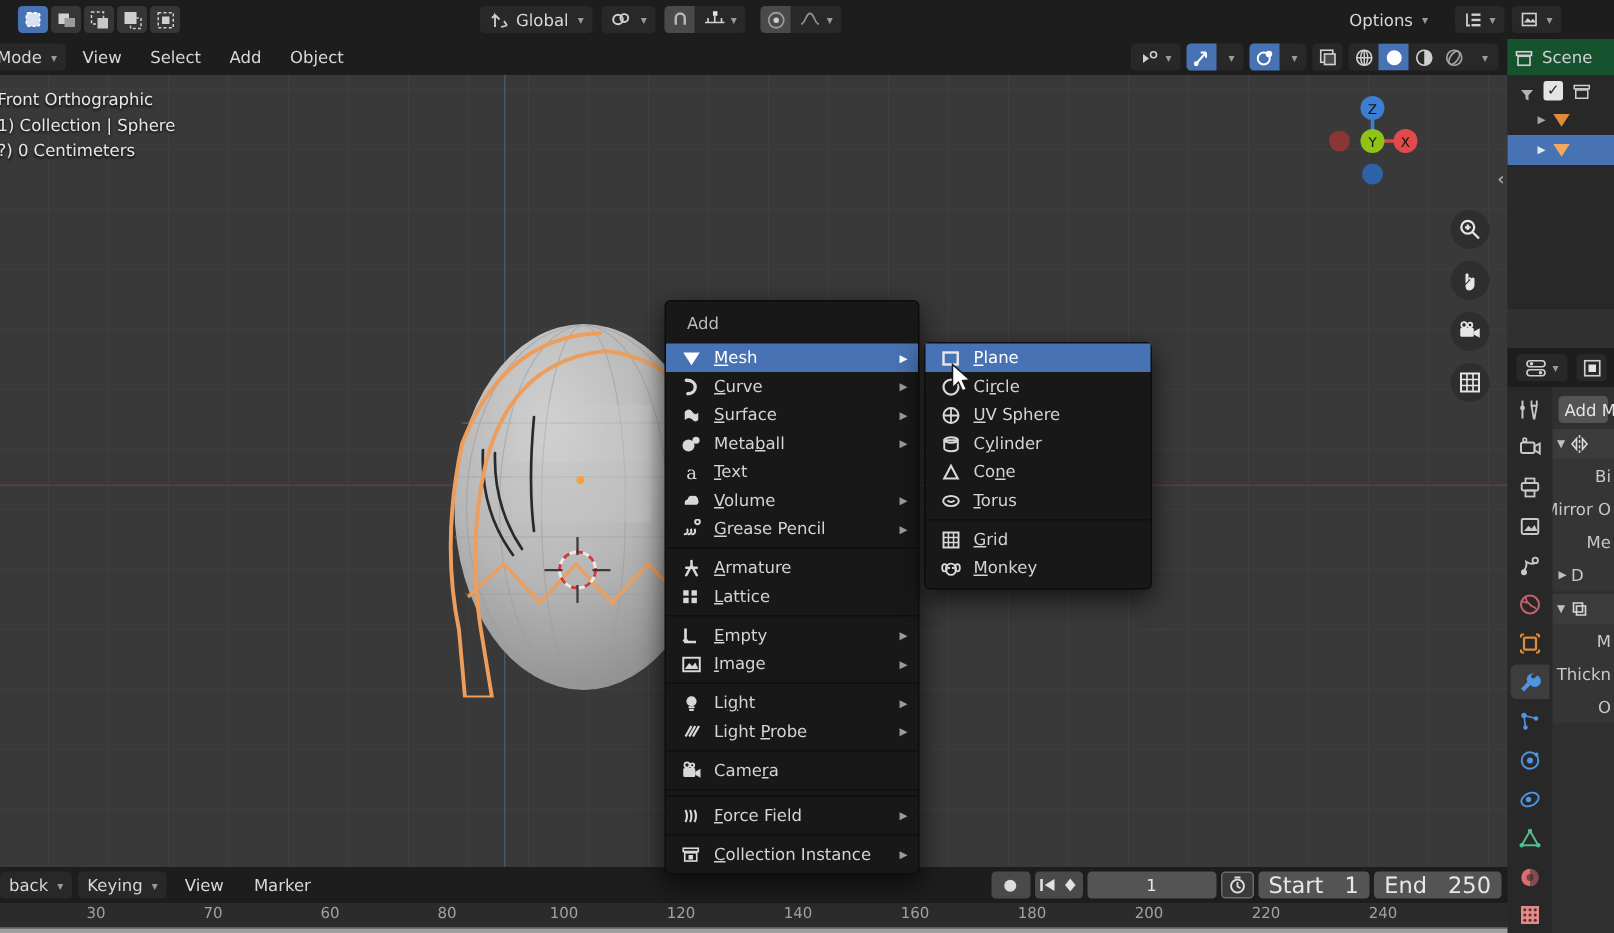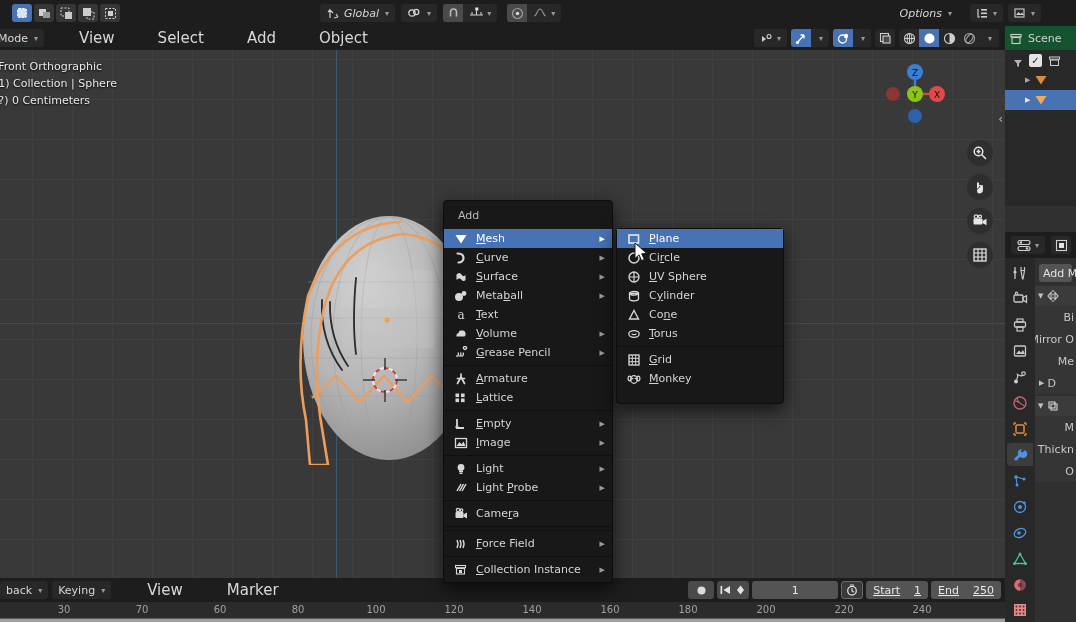--- a/index.html
+++ b/index.html
@@ -1,21 +1,21 @@
 <!DOCTYPE html>
 <html><head>
 <meta charset="utf-8">
 <style>
   * { box-sizing: border-box; margin:0; padding:0; }
   html,body { width:1076px; height:622px; overflow:hidden; background:#1d1d1d;
     font-family:"DejaVu Sans", sans-serif; }
   #app { position:relative; width:1076px; height:622px; background:#303030; }
 
   
-  .bar { background:#1d1d1d;font-style:italic; }
+  .bar { background:#1d1d1d; }
   .btn { display:flex; align-items:center; gap:4px; height:18px; padding:0 6px;
          border-radius:3px; background:#282828; color:#d7d7d7; font-size:11px;
          white-space:nowrap; cursor:pointer; }
   .flat { background:transparent; }
   .chev { font-size:8px; color:#9a9a9a; margin-left:2px; }
   .ico { display:inline-block; width:14px; height:14px; flex:none; }
 
   
   #topbar { position:absolute; left:0; top:0; width:1076px; height:26px;
             background:#1d1d1d; display:flex; align-items:center; }
@@ -25,21 +25,21 @@
   .mi.on { background:#4772b3; }
   #xform-group { position:absolute; left:320px; top:4px; display:flex; gap:6px; align-items:center;}
   #opt-group { position:absolute; right:118px; top:4px; display:flex; gap:4px;}
   #hdr-right { position:absolute; right:0; top:0; width:112px; height:26px;
                background:#1d1d1d; display:flex; align-items:center; gap:5px; padding-left:6px;}
 
   
   #vp-header { position:absolute; left:0; top:26px; width:1005px; height:24px;
                background:#1d1d1d; display:flex; align-items:center; }
   #vp-menus { display:flex; align-items:center; gap:3px; margin-left:-8px;}
-  .menu-lbl { font-size:15px; color:#d8d8d8; padding:2px 8px; border-radius:3px; cursor:pointer;margin-left:24px;}
+  .menu-lbl { font-size:11px; color:#d8d8d8; padding:2px 8px; border-radius:3px; cursor:pointer;}
   #vp-right { position:absolute; right:6px; top:3px; display:flex; gap:4px; align-items:center;}
   .seg { display:flex; background:#282828; border-radius:3px; overflow:hidden; height:18px;}
   .seg > div { width:20px; height:18px; display:flex; align-items:center; justify-content:center; cursor:pointer;}
   .seg > div.on { background:#4772b3; }
 
   
   #viewport { position:absolute; left:0; top:50px; width:1005px; height:528px;
               background:#393939; overflow:hidden; }
   #grid { position:absolute; inset:0; opacity:.5;
     background-image:
@@ -88,45 +88,45 @@
   
   #tl-header { position:absolute; left:0; top:578px; width:1005px; height:24px;
                background:#1d1d1d; display:flex; align-items:center;}
   #tl-left { display:flex; align-items:center; gap:4px; margin-left:-10px;}
   #tl-right { position:absolute; right:4px; top:3px; display:flex; align-items:center; gap:3px;}
   .numfield { height:18px; background:#545454; border-radius:3px; color:#e8e8e8;
               font-size:11px; display:flex; align-items:center; justify-content:center;
               padding:0 8px; cursor:pointer;}
   .numfield.wide { width:86px; }
   .lbl-val { display:flex; height:18px; background:#545454; border-radius:3px; overflow:hidden;}
-  .lbl-val span { font-size:11px; color:#e8e8e8; display:flex; align-items:center;
-                  padding:0 7px;text-decoration:underline; }
+  .lbl-val span { font-size:15px; color:#e8e8e8; display:flex; align-items:center;
+                  padding:0 7px; }
   #tl-body { position:absolute; left:0; top:602px; width:1005px; height:20px;
              background:#2b2b2b; }
   .tick { position:absolute; top:2px; font-size:10px; color:#a0a0a0; transform:translateX(-50%);}
   #tl-line { position:absolute; left:0; bottom:3px; width:100%; height:1px; background:#5a5a5a;}
   #tl-bottom-strip{ position:absolute; left:0; bottom:0; width:100%; height:3px; background:#9f9f9f;}
 
   
   #addmenu { position:absolute; left:443px; top:200px; width:170px;
              background:#181818; border:1px solid #0d0d0d; border-radius:4px;
              box-shadow:0 6px 18px rgba(0,0,0,.65); padding-bottom:3px; z-index:40;}
   #addmenu-title { height:28px; display:flex; align-items:center; padding-left:14px;
                    font-size:11px; color:#b9b9b9; }
   .mrow { height:19px; display:flex; align-items:center; gap:8px; padding-left:10px;
           font-size:11px; color:#d4d4d4; cursor:pointer; position:relative;}
   .mrow.sel { background:#4772b3; color:#fff; }
   .mrow .arr { position:absolute; right:7px; font-size:7px; color:#9b9b9b; }
   .mrow.sel .arr { color:#fff; }
   .msep { height:1px; background:#0f0f0f; margin:3px 0; }
   .mu { text-decoration:underline; }
 
-  #submenu { position:absolute; left:616px; top:228px; width:168px;
+  #submenu { position:absolute; left:616px; top:228px; width:152px;
              background:#181818; border:1px solid #0d0d0d; border-radius:4px;
-             box-shadow:0 6px 18px rgba(0,0,0,.65); padding-bottom:15px; z-index:41;}
+             box-shadow:0 6px 18px rgba(0,0,0,.65); padding-bottom:4px; z-index:41;}
   #cursor { position:absolute; left:634px; top:242px; width:14px; height:20px; z-index:60;
             pointer-events:none; }
 </style>
 </head>
 <body>
 
 <div id="app">
 
   <div id="topbar" class="bar">
     <div id="mode-icons">

